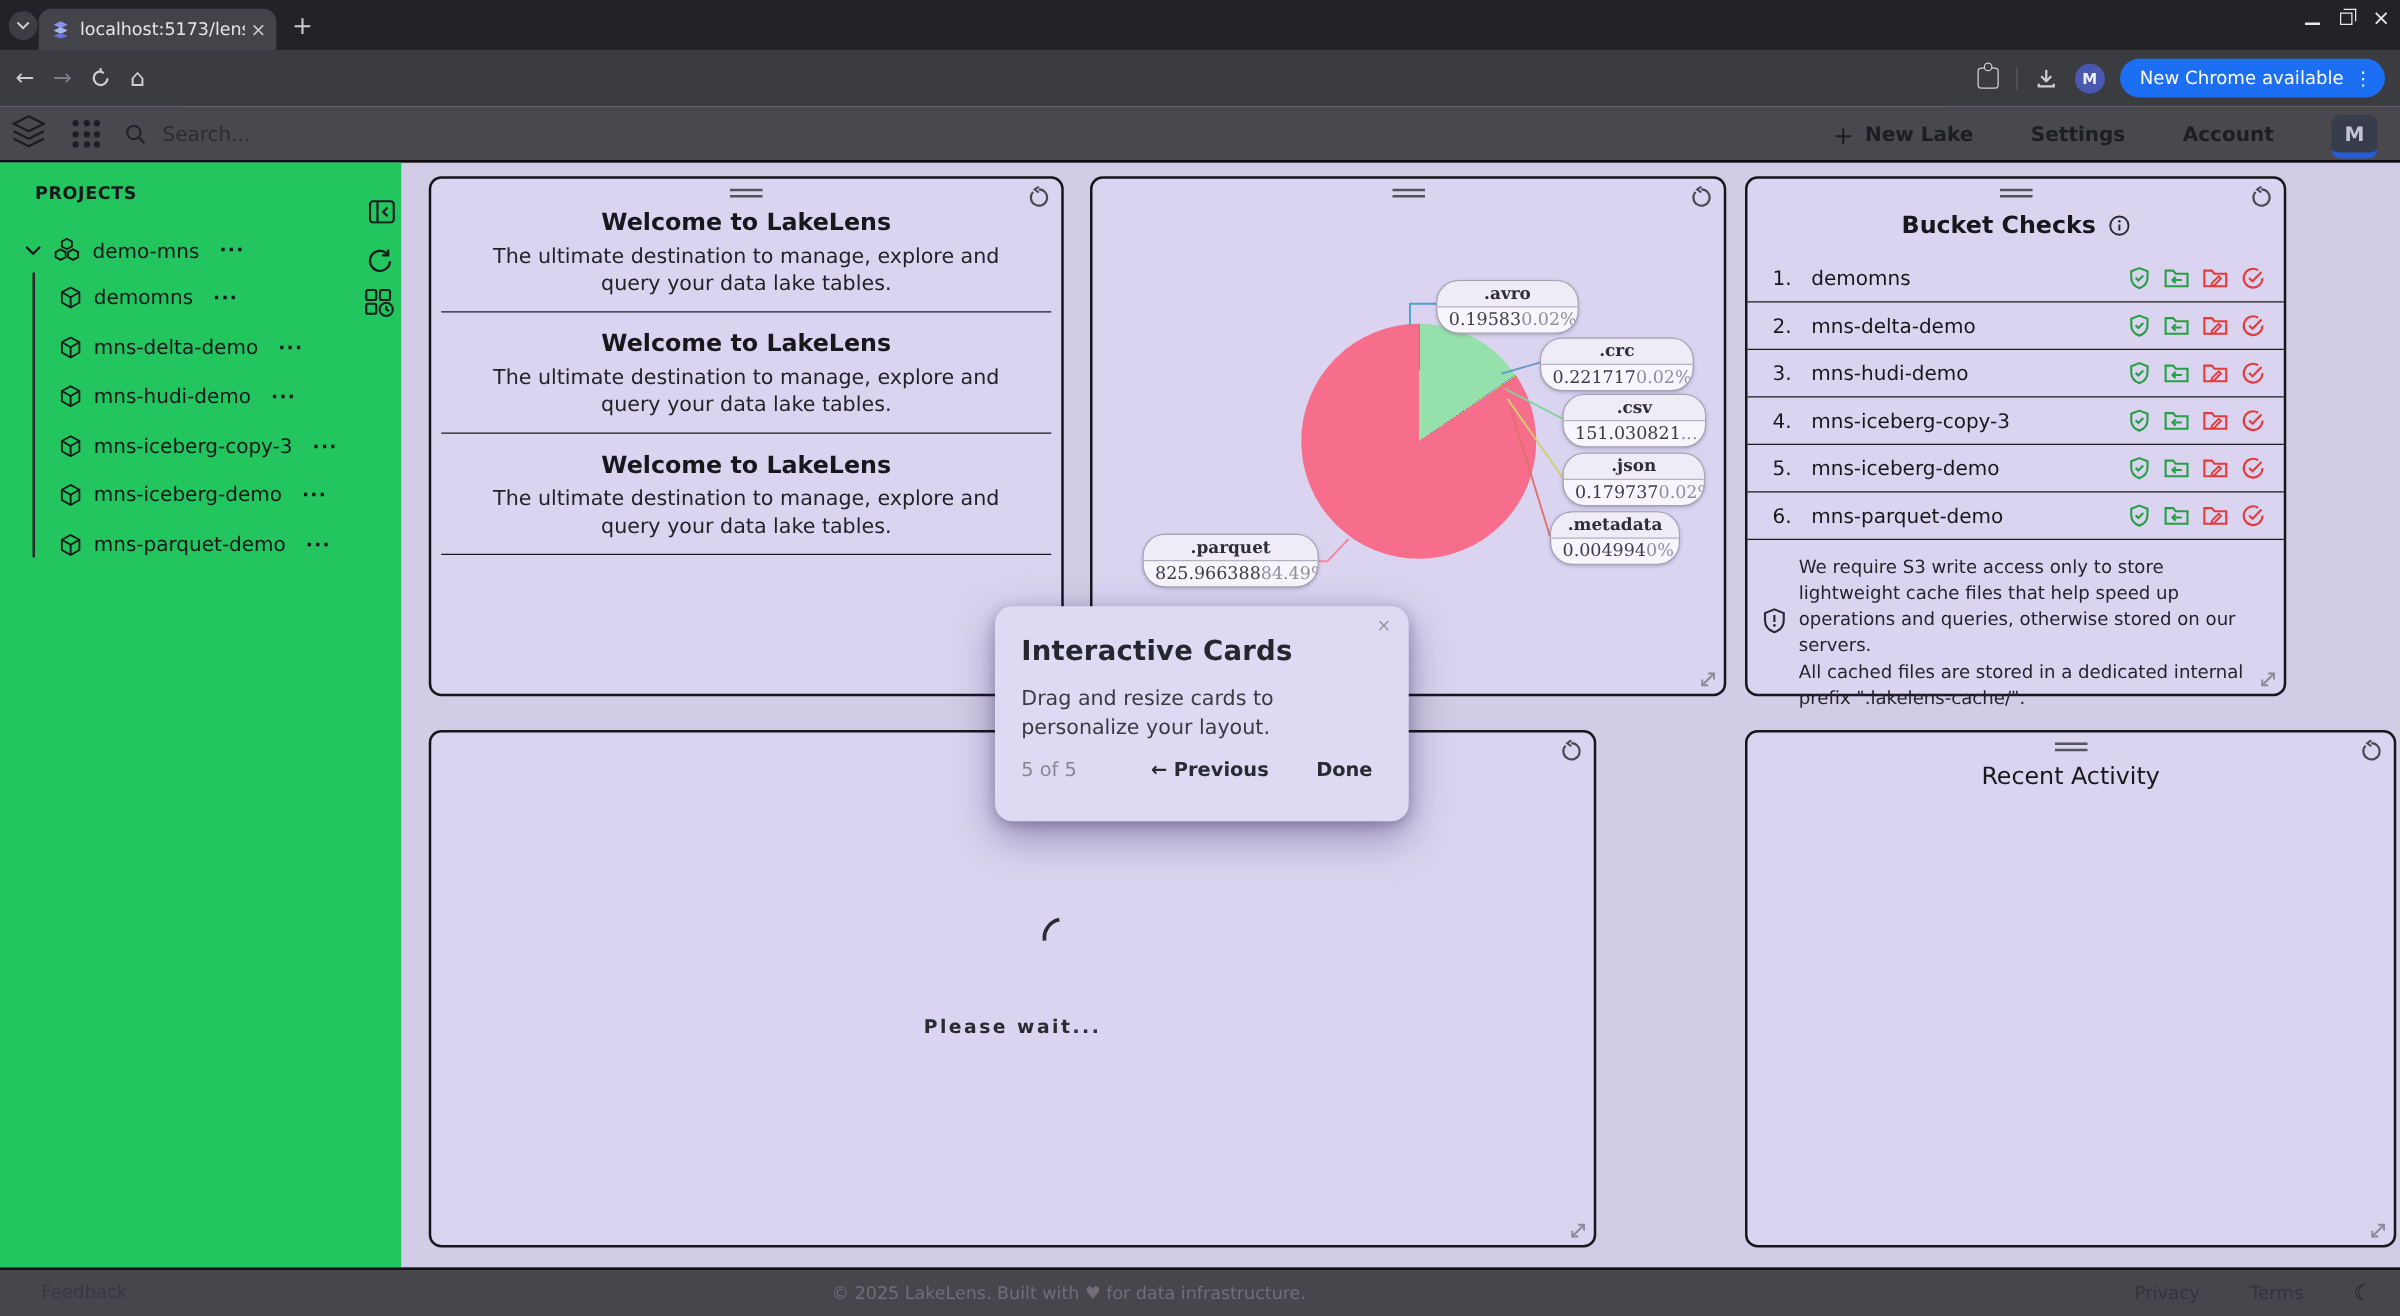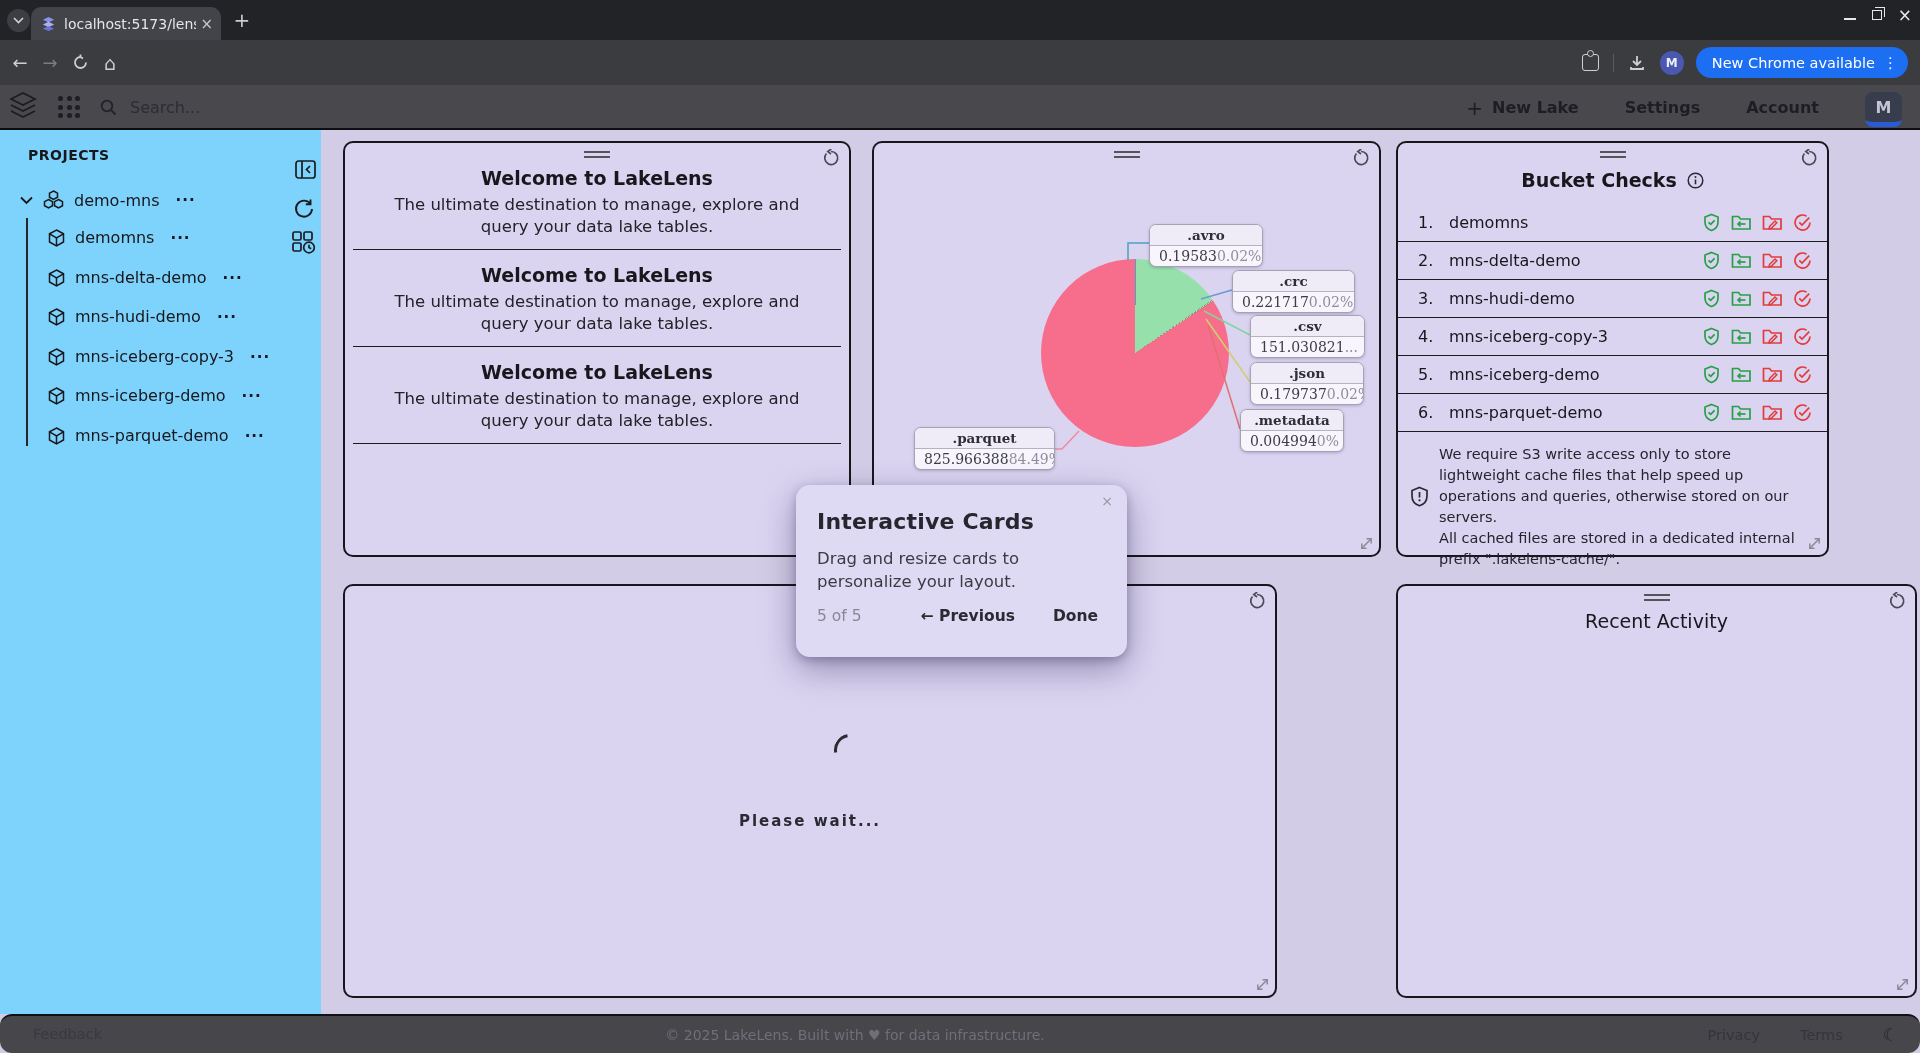--- a/index.html
+++ b/index.html
@@ -38,21 +38,21 @@
   .logo { position:absolute; left:8px; top:6px; }
   .griddots { position:absolute; left:58px; top:11px; width:23px; height:23px; display:grid; grid-template-columns:repeat(3,1fr); gap:3px; }
   .griddots i { width:5px; height:5px; border-radius:50%; background:#1d1d24; }
   .searchbox { position:absolute; left:100px; top:8px; display:flex; align-items:center; gap:13px; color:#2c2c33; font-size:16px; height:28px; }
   .appnav { position:absolute; right:18px; top:0; height:45px; display:flex; align-items:center; gap:46px; color:#1d1d24; font-size:16px; font-weight:600; }
   .newlake { display:flex; align-items:center; gap:9px; }
   .plus-ic { font-size:20px; font-weight:400; }
   .app-avatar { width:37px; height:35px; background:#383d4e; border-radius:8px; color:#c3c6d2; font-size:16px; font-weight:bold; display:flex; align-items:center; justify-content:center; border-bottom:5px solid #2a5bd7; margin-top:4px; }
 
   
-  .sidebar { position:absolute; left:0; top:130px; width:321px; height:884px; background:#7dd3fc; color:#17171c; }
+  .sidebar { position:absolute; left:0; top:130px; width:321px; height:884px; background:#22c55e; color:#17171c; }
   .projects-h { position:absolute; left:28px; top:17px; font-size:14px; font-weight:bold; letter-spacing:0.5px; }
   .side-ic { position:absolute; }
   .tree-root { position:absolute; left:20px; top:60px; display:flex; align-items:center; gap:10px; font-size:16px; }
   .tree-line { position:absolute; left:26px; top:88px; width:1.5px; height:228px; background:#26252b; }
   .lake-row { position:absolute; left:48px; display:flex; align-items:center; gap:10px; font-size:16px; }
   .dots3 { font-size:15px; letter-spacing:1px; font-weight:bold; margin-left:6px; }
 
   
   .card { position:absolute; background:#dad4f1; border:2px solid #17171b; border-radius:10px; }
   .drag-handle { position:absolute; left:50%; transform:translateX(-50%); top:8px; width:26px; height:7px; border-top:2px solid #55535c; border-bottom:2px solid #55535c; }
@@ -62,21 +62,21 @@
   .card-welcome { left:343px; top:141px; width:508px; height:416px; padding-top:24px; }
   .w-sec h3 { text-align:center; font-size:19px; color:#17171c; margin-bottom:5px; }
   .w-sec p { text-align:center; font-size:16.5px; line-height:22px; color:#222228; margin:0 26px 11px; }
   .w-sec hr { border:none; border-top:1.5px solid #1b1b20; margin:0 8px 14px; }
 
   .card-pie { left:872px; top:141px; width:509px; height:416px; }
   .pie-title { text-align:center; margin-top:27px; font-size:18px; font-weight:bold; color:#3f3f4a; }
   .pie { position:absolute; left:167px; top:116px; width:188px; height:188px; border-radius:50%;
     background:conic-gradient(#4ba3c3 0deg 0.6deg, #96e0ac 0.6deg 55.4deg, #6b9bd2 55.4deg 55.8deg, #cfcf6e 55.8deg 56.2deg, #e07070 56.2deg 56.7deg, #f76e8c 56.7deg 360deg); }
   .pie-lines { position:absolute; left:0; top:0; }
-  .pie-label { position:absolute; border:1.5px solid #a5a2b2; border-radius:7px; background:#f8f6fc; box-shadow:0 1px 3px rgba(40,30,80,.25); font-family:"DejaVu Serif","Liberation Serif",serif; overflow:hidden; }
+  .pie-label { position:absolute; border:1.5px solid #a5a2b2; border-radius:18px; background:#f8f6fc; box-shadow:0 1px 3px rgba(40,30,80,.25); font-family:"DejaVu Serif","Liberation Serif",serif; overflow:hidden; }
   .pie-label .pl-name { display:block; text-align:center; font-weight:bold; font-size:13.5px; color:#2e2e3a; background:#efecf8; border-bottom:1px solid #b5b2c2; padding:2px 6px; }
   .pie-label .pl-vals { display:flex; justify-content:space-between; padding:2px 9px; font-size:14px; }
   .pl-num { color:#3c3c48; }
   .pl-pct { color:#908da0; }
 
   .card-buckets { left:1396px; top:141px; width:433px; height:416px; }
   .bc-title { text-align:center; margin-top:26px; font-size:19px; font-weight:bold; color:#17171c; display:flex; justify-content:center; align-items:center; gap:10px; }
   .bc-rows { margin-top:13px; }
   .bc-row { height:38px; display:flex; align-items:center; border-bottom:1.5px solid #1b1b20; padding:0 15px 0 20px; font-size:16px; color:#17171c; }
   .bc-num { width:31px; }
@@ -97,21 +97,21 @@
   .modal { position:absolute; left:796px; top:485px; width:331px; height:172px; background:#dfdaf4; border-radius:14px; box-shadow:0 12px 34px rgba(20,10,60,.35), 0 3px 10px rgba(20,10,60,.25); z-index:10; padding:24px 21px 0; }
   .modal-close { position:absolute; right:14px; top:8px; color:#97949f; font-size:14px; }
   .modal h2 { font-size:22px; color:#26262e; margin-bottom:13px; letter-spacing:0.2px; }
   .modal p { font-size:16.5px; line-height:23px; color:#3a3a42; }
   .modal-foot { position:absolute; left:21px; right:21px; top:122px; display:flex; align-items:center; font-size:15.5px; }
   .modal-step { color:#8a8794; flex:1; }
   .modal-prev { font-weight:bold; color:#2a2a33; margin-right:38px;margin-left:32px; }
   .modal-done { font-weight:bold; color:#2a2a33; margin-right:8px; }
 
   
-  .footer { position:absolute; left:0; top:1014px; width:1920px; height:39px; background:#47464a; border-top:2px solid #111114;border-radius:12px; }
+  .footer { position:absolute; left:0; top:1014px; width:1920px; height:39px; background:#47464a; border-top:2px solid #111114; }
   .foot-left { position:absolute; left:33px; top:10px; font-size:14.5px; color:#3a3843; }
   .foot-center { position:absolute; left:555px; top:11px; width:600px; text-align:center; font-size:14px; color:#716e7a; }
   .foot-right { position:absolute; right:22px; top:9px; display:flex; gap:40px; align-items:center; font-size:14.5px; color:#35343e; }
   .moon { font-size:17px; color:#25242c; }
 
   svg { display:block; }
 </style>
 </head>
 <body>
 

